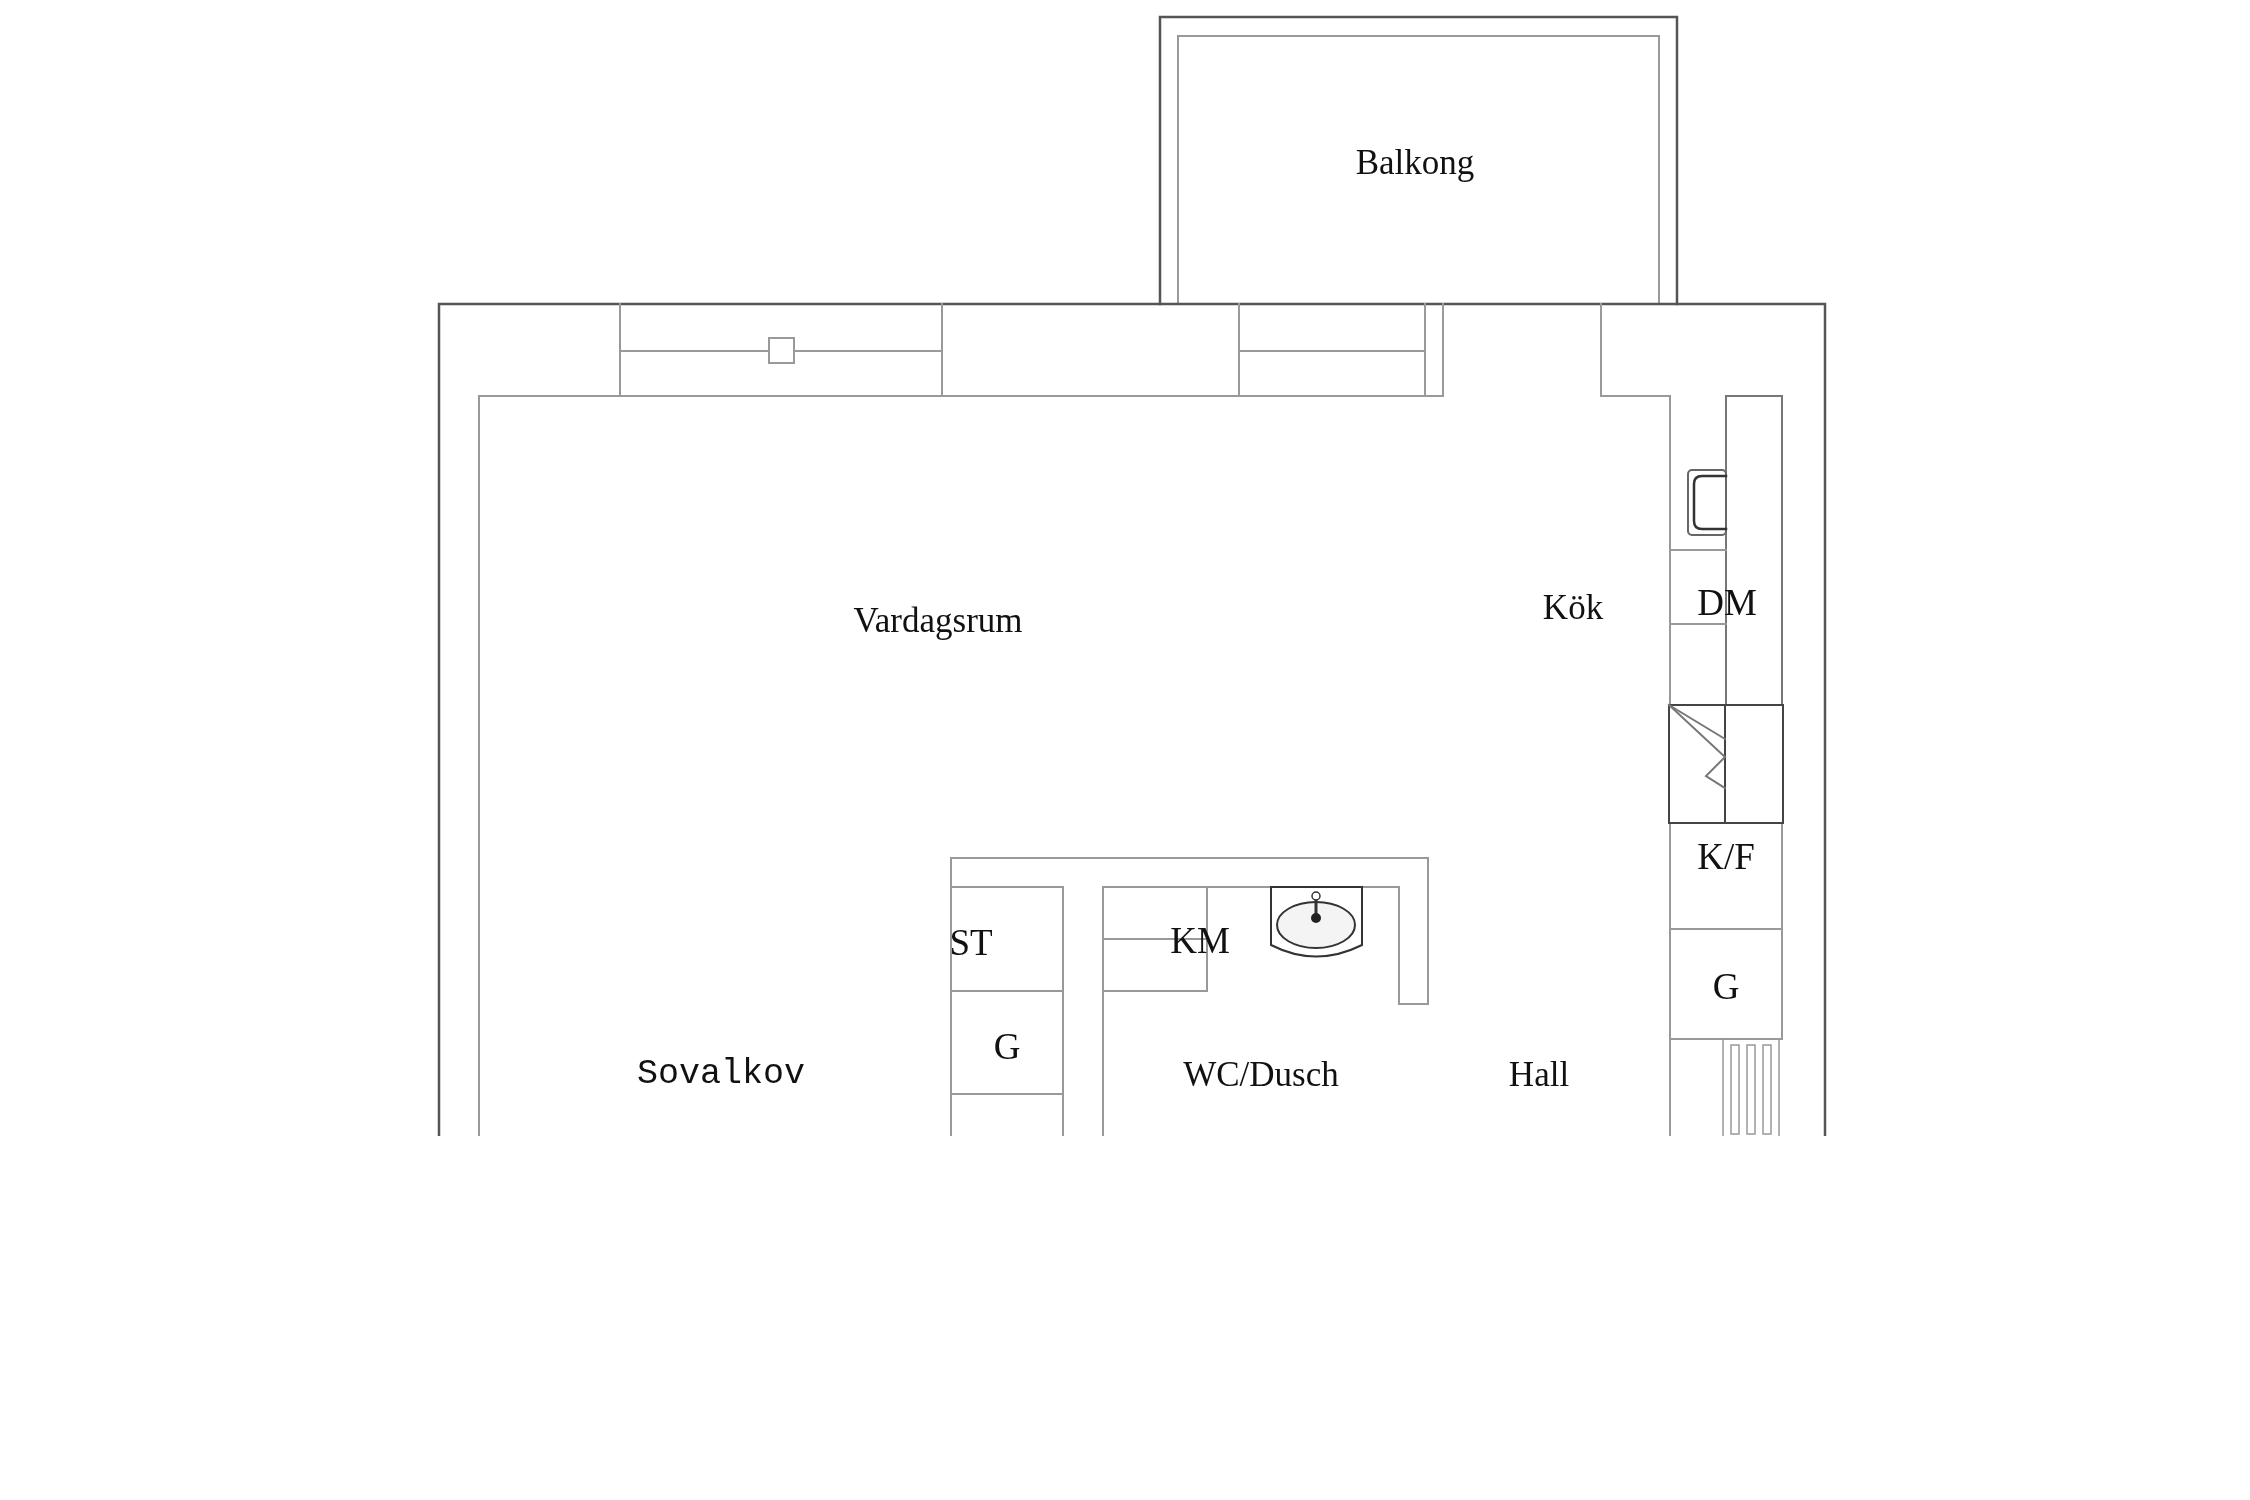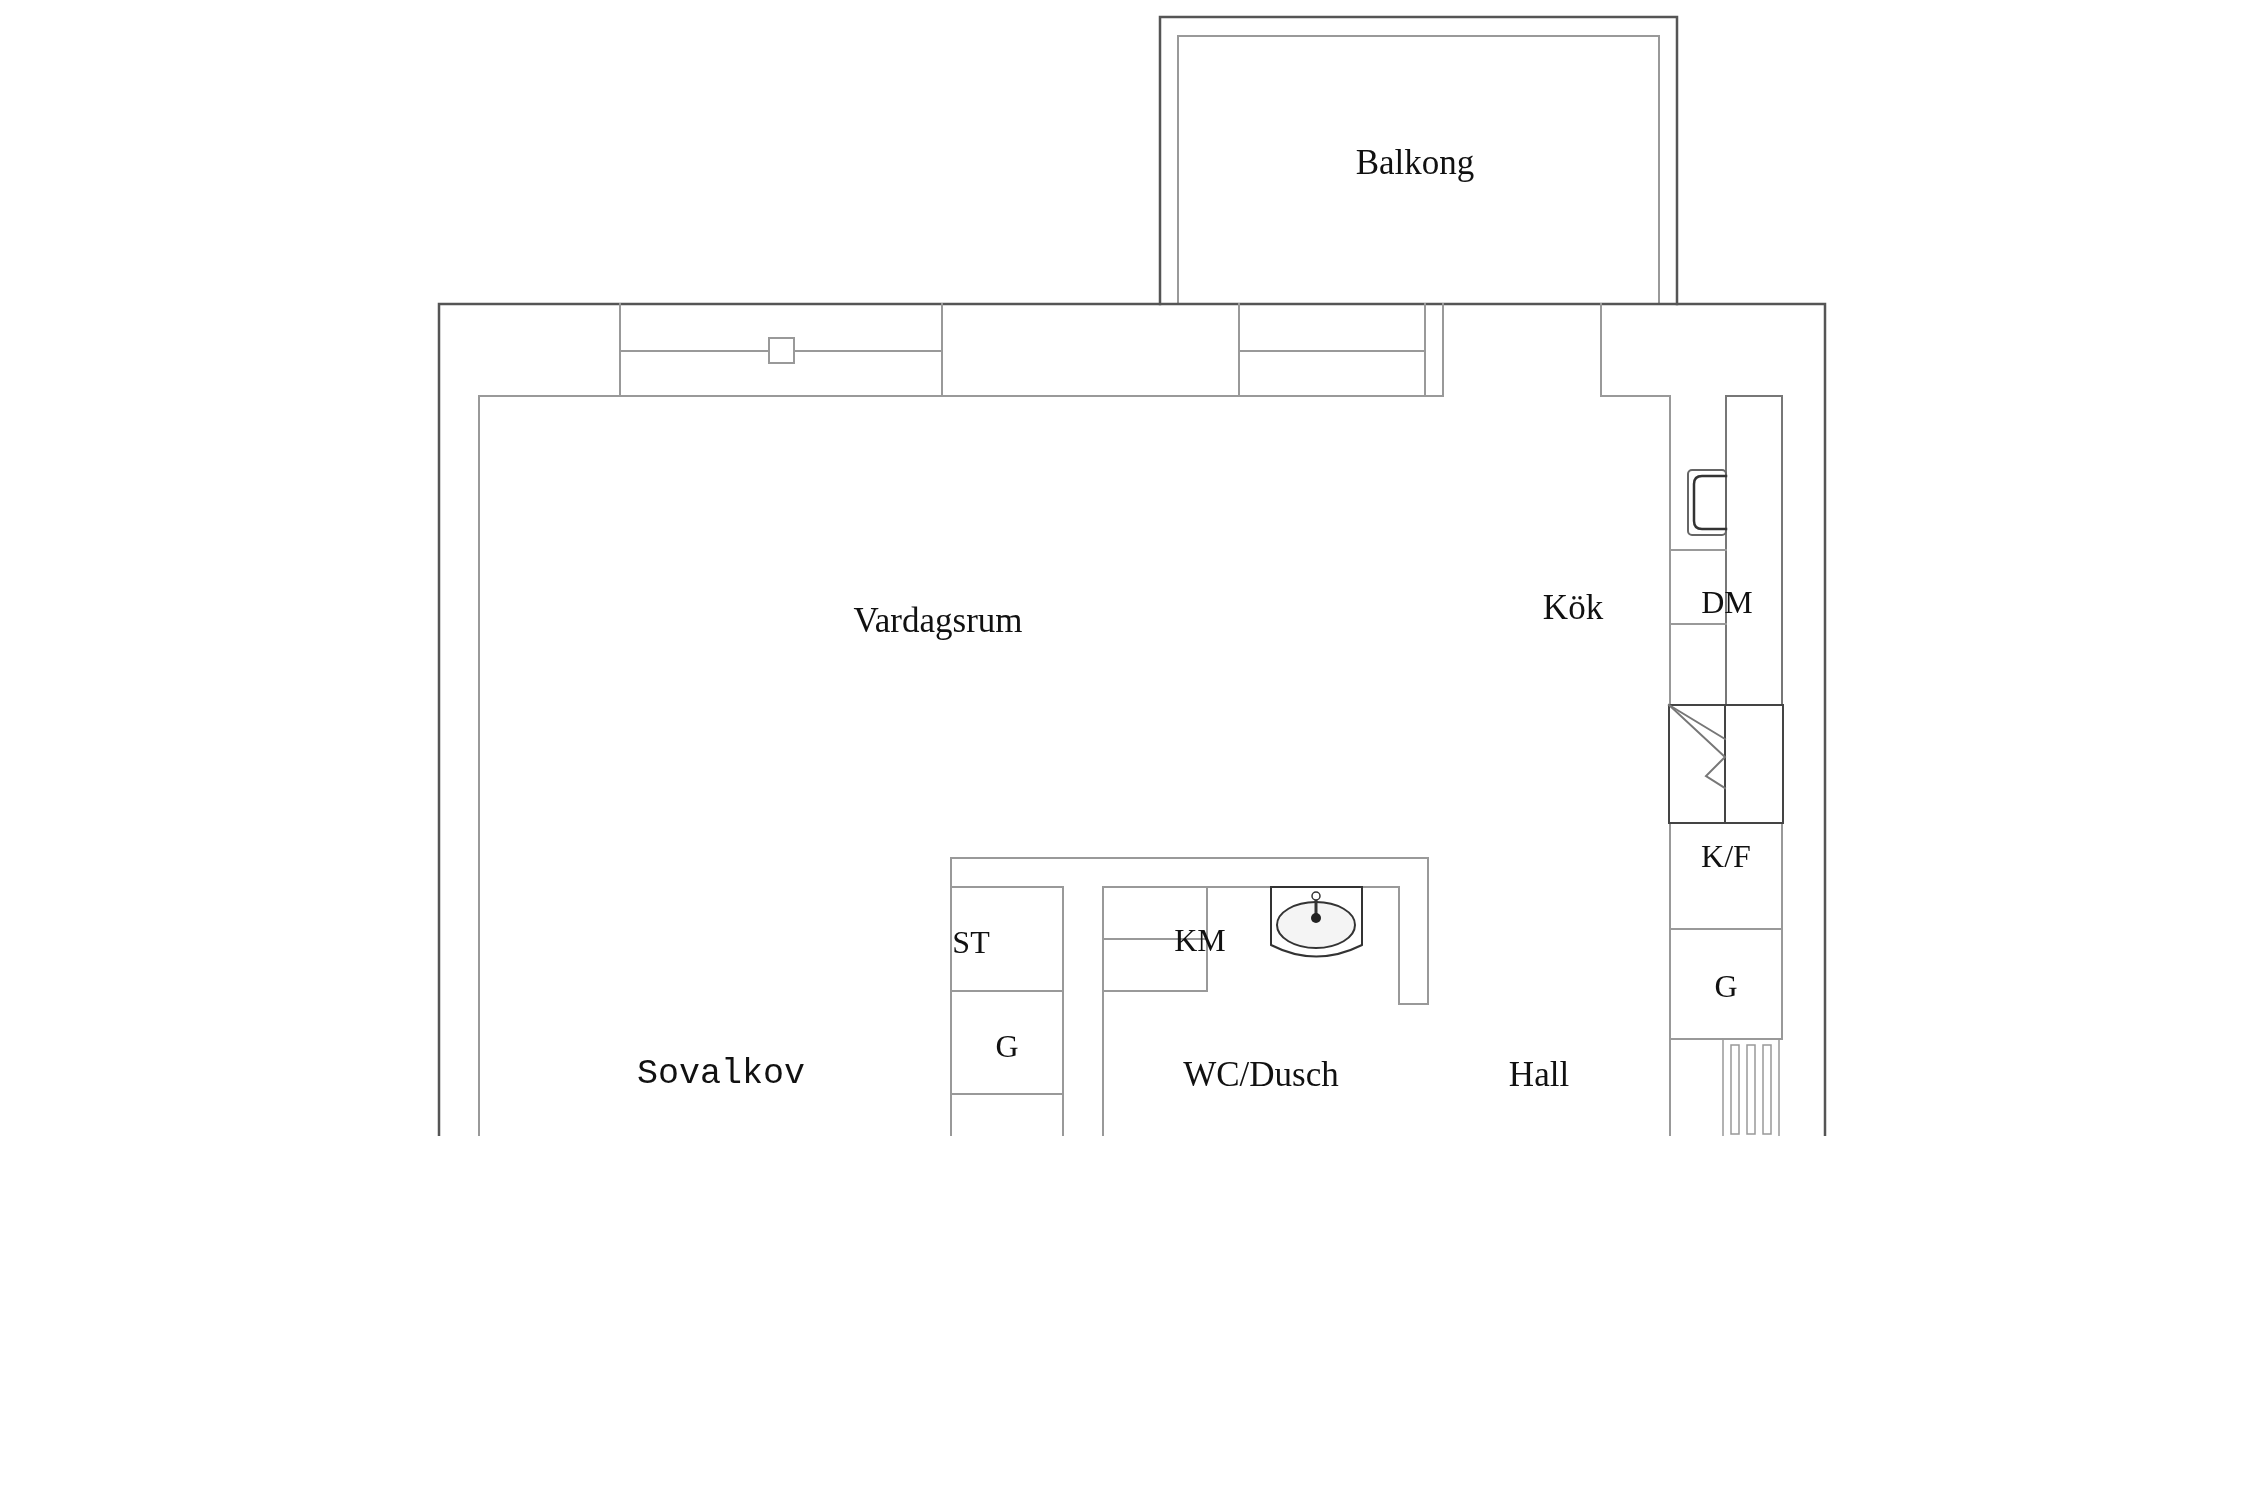--- a/index.html
+++ b/index.html
@@ -1,20 +1,20 @@
 <!DOCTYPE html>
 <html><head>
 <meta charset="utf-8">
 <style>
   html, body { margin:0; padding:0; background:#ffffff; }
   #canvas { position:relative; width:2250px; height:1136px; background:#ffffff; overflow:hidden; }
   svg.plan { position:absolute; left:0; top:0; }
   .lbl { position:absolute; font-family:"Liberation Serif", "DejaVu Serif", serif; color:#111111; white-space:nowrap; transform:translate(-50%,-50%); line-height:1; }
   .room { font-size:35px; }
-  .fix { font-size:32px; }
+  .fix { font-size:37px; }
 </style>
 </head>
 <body>
 
 <div id="canvas">
   <svg class="plan" width="2250" height="1500" viewBox="0 0 2250 1500">
     <g fill="none" stroke-linecap="square">
 
       <g>
         <polyline points="1160,304 1160,17 1677,17 1677,304" stroke="#555" stroke-width="2.5"></polyline>

